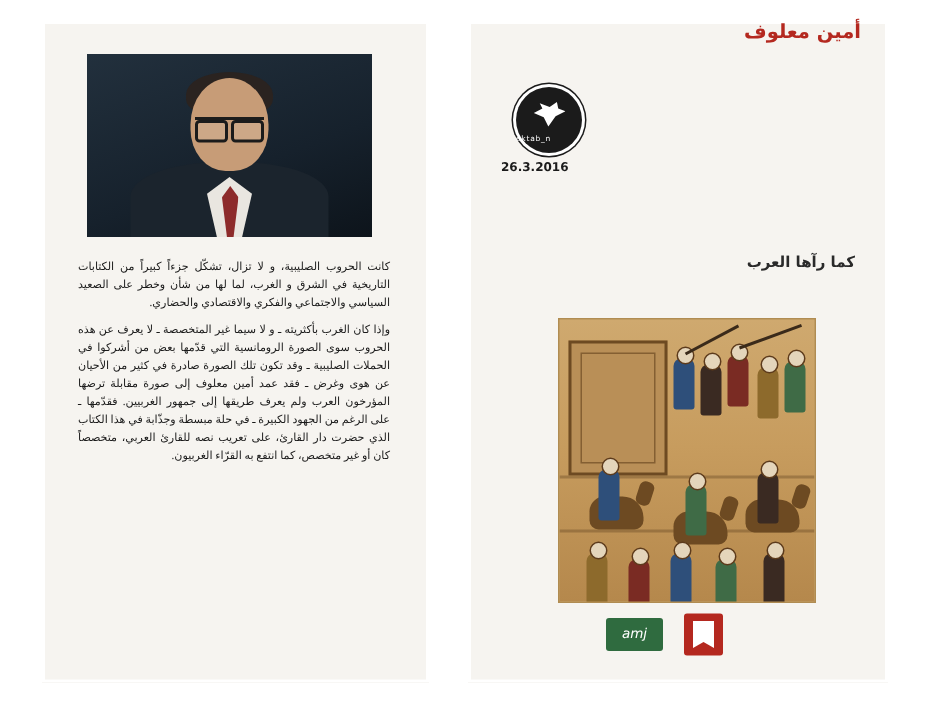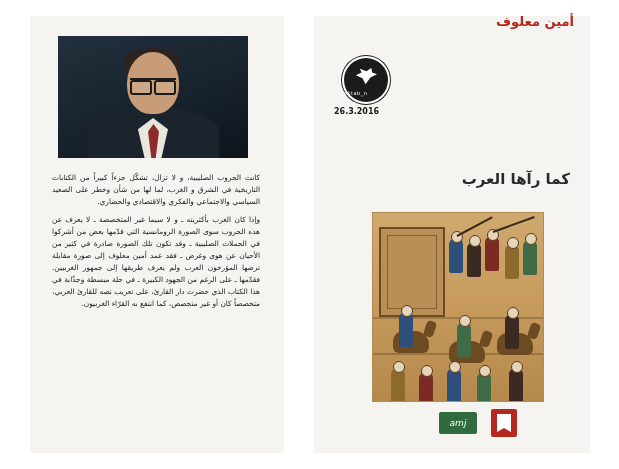--- a/index.html
+++ b/index.html
@@ -122,21 +122,21 @@
     left: 24px;
     top: 158px;
     width: 208px;
     direction: rtl;
     text-align: justify;
     font-family: "DejaVu Sans", sans-serif;
     font-size: 7.4px;
     line-height: 1.62;
     color: #1a1a1a;
   }
-  #back-text p { margin: 0 0 6px 0; }
+  #back-text p { margin: 0 0 6px 0; font-family: Liberation Serif, serif; }
 
   
   #front-cover {
     left: 312px;
     top: 14px;
     width: 280px;
     height: 441px;
     background: #f6f4f0;
   }
 
@@ -198,21 +198,21 @@
     font-size: 23px;
     font-weight: bold;
     color: #9c1f16;
     letter-spacing: .5px;
   }
   #title-sub {
     position: absolute;
     right: 22px;
     top: 156px;
     direction: rtl;
-    font-size: 15px;
+    font-size: 10px;
     font-weight: bold;
     color: #2a2a2a;
   }
 
   
   #cover-art {
     position: absolute;
     left: 60px;
     top: 198px;
     width: 170px;
@@ -299,21 +299,20 @@
   #logos .logo-green {
     width: 38px; height: 22px;
     background: #2f6b3f;
     color: #ffffff;
     font-size: 9px;
     display: flex;
     align-items: center;
     justify-content: center;
     border-radius: 2px;
     font-style: italic;
-    margin-left: 35px;
   }
   #logos .logo-red {
     width: 26px; height: 28px;
     background: #b4281f;
     border-radius: 2px;
     position: relative;
   }
   #logos .logo-red::after {
     content: "";
     position: absolute;

